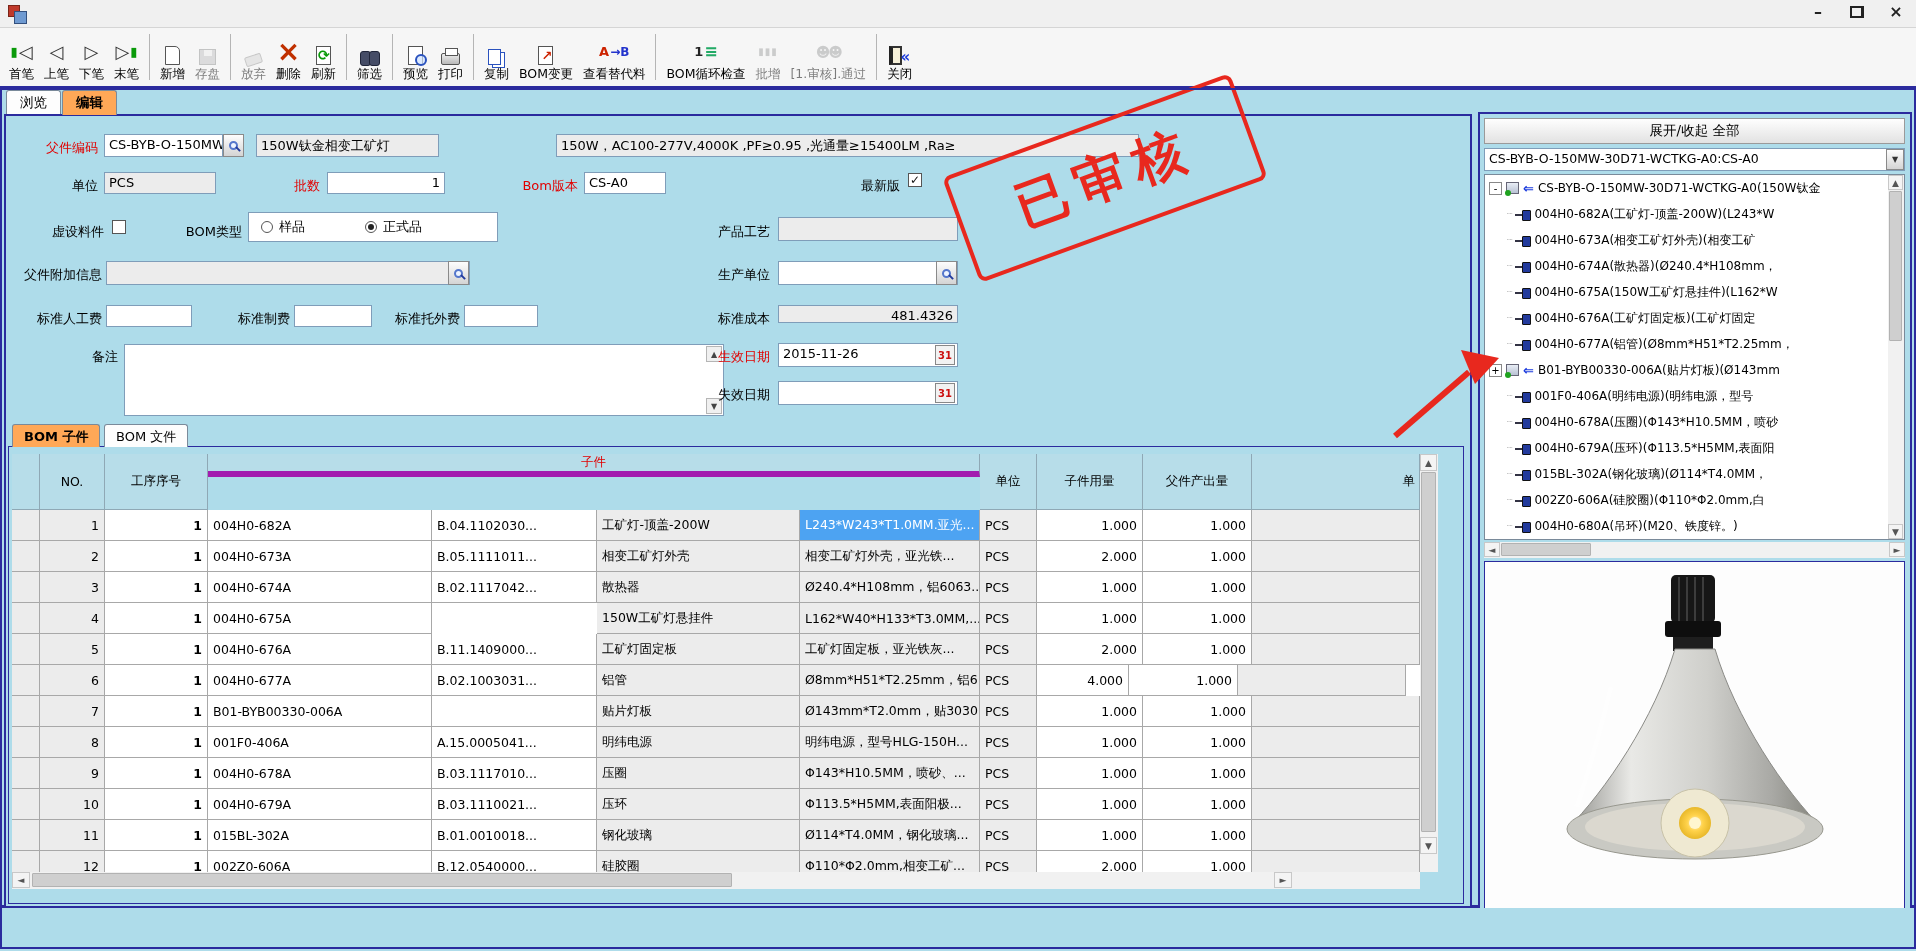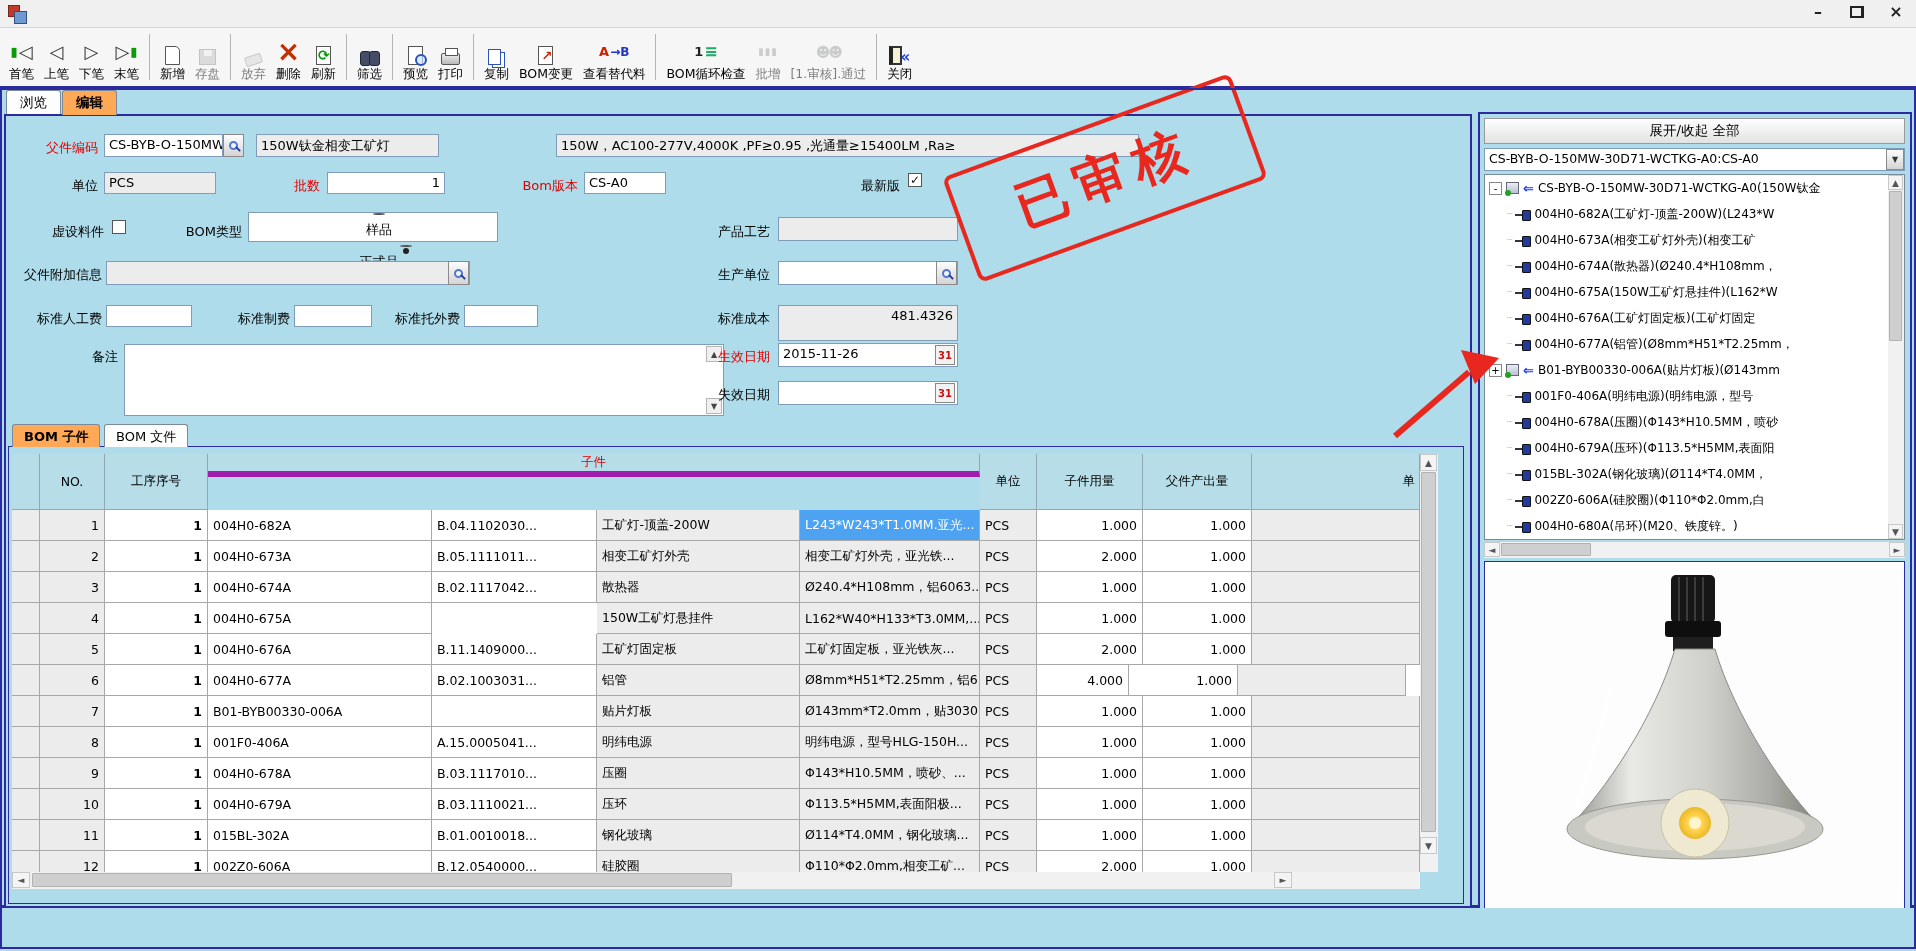--- a/index.html
+++ b/index.html
@@ -89,21 +89,21 @@
     border:1px solid #8a8a8a; display:flex; align-items:center; justify-content:center; }
   .maglass { width:9px; height:9px; border:2px solid #5577cc; border-radius:50%; background:#eef4ff; position:relative; }
   .maglass::after { content:""; position:absolute; width:6px; height:2px; background:#223a9c; transform:rotate(45deg); right:-5px; bottom:-2px; }
   .cal-btn { position:absolute; width:20px; height:20px; background:#f2f2f2; border:1px solid #888;
     color:#cc1111; font-weight:bold; font-size:10px; display:flex; align-items:center; justify-content:center; }
   .cb { position:absolute; width:14px; height:14px; background:#fff; border:1px solid #555; font-size:12px;
     line-height:12px; text-align:center; color:#111; }
   .rad { width:12px; height:12px; border-radius:50%; border:1px solid #555; background:#fff; position:relative; display:inline-block; }
   .rad.sel::after { content:""; position:absolute; left:2px; top:2px; width:6px; height:6px; border-radius:50%; background:#222; }
   #bomtype-box { position:absolute; left:248px; top:212px; width:250px; height:30px; background:#fff;
-    border:1px solid #7f9db9; display:flex; align-items:center; gap:6px; padding-left:12px;flex-direction:column; }
+    border:1px solid #7f9db9; display:flex; align-items:center; gap:6px; padding-left:12px; }
   #bomtype-box .opt2 { margin-left:54px; }
   #remark-box { position:absolute; left:124px; top:344px; width:600px; height:72px; background:#fff; border:1px solid #7f9db9; }
   .mini-arrow { position:absolute; right:1px; width:16px; height:16px; background:#f0f0f0; border:1px solid #b5b5b5;
     font-size:8px; color:#444; display:flex; align-items:center; justify-content:center; }
   #stamp { position:absolute; left:952px; top:122px; width:306px; height:112px; border:4px solid #e8281e;
     border-radius:8px; transform:rotate(-20deg); display:flex; align-items:center; justify-content:center;
     color:#e8281e; font-size:52px; font-weight:bold; letter-spacing:10px; z-index:20; }
 
   
   #table-panel { position:absolute; left:8px; top:446px; width:1456px; height:458px; border:1px solid #2b2b9e; background:#aedcea; }
@@ -305,21 +305,21 @@
     <span class="maglass"></span>
   </div>
 
 <span class="flabel" style="left:10px;top:310px;width:92px">标准人工费</span>
 <div class="wfield" style="left:106px;top:305px;width:86px;height:22px"></div>
 <span class="flabel" style="left:218px;top:310px;width:72px">标准制费</span>
 <div class="wfield" style="left:294px;top:305px;width:78px;height:22px"></div>
 <span class="flabel" style="left:376px;top:310px;width:84px">标准托外费</span>
 <div class="wfield" style="left:464px;top:305px;width:74px;height:22px"></div>
 <span class="flabel" style="left:688px;top:310px;width:82px">标准成本</span>
-<div class="gfield num" style="left:778px;top:305px;width:180px;height:36px">481.4326</div>
+<div class="gfield num" style="left:778px;top:305px;width:180px;height:18px">481.4326</div>
 
 <span class="flabel" style="left:80px;top:348px;width:38px">备注</span>
 <div id="remark-box">
   <div class="mini-arrow" style="top:1px">▲</div>
   <div class="mini-arrow" style="bottom:1px">▼</div>
 </div>
 <span class="flabel red" style="left:688px;top:348px;width:82px">生效日期</span>
 <div class="wfield" style="left:778px;top:343px;width:180px;height:24px">2015-11-26</div>
 <div class="cal-btn" style="left:935px;top:345px">31</div>
 <span class="flabel" style="left:688px;top:386px;width:82px">失效日期</span>

